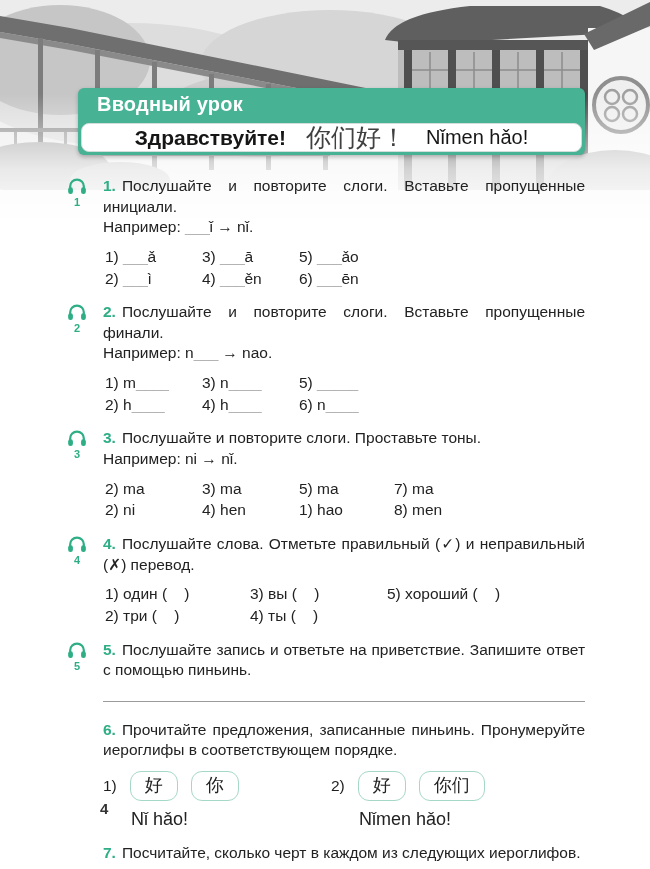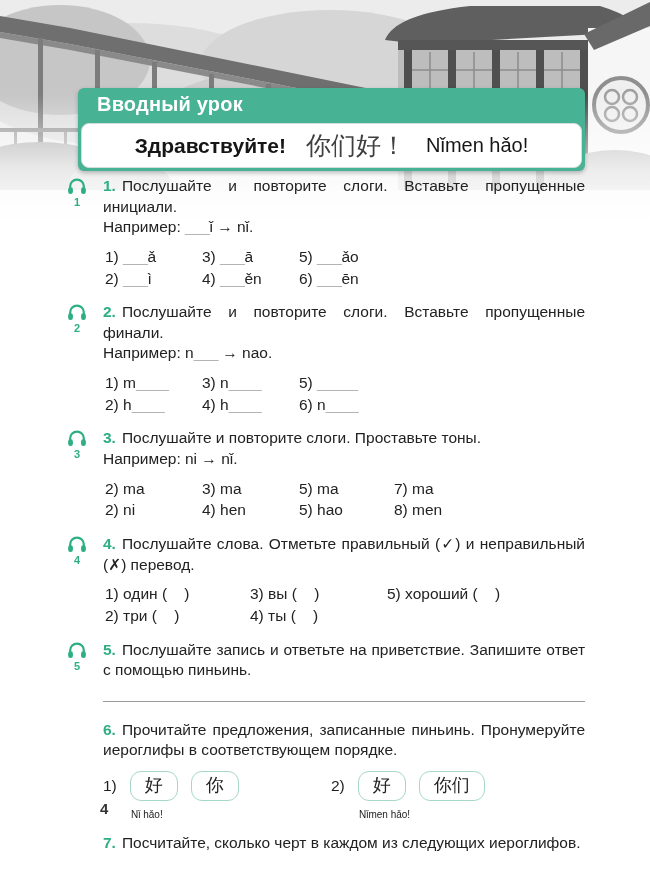--- a/index.html
+++ b/index.html
@@ -10,21 +10,21 @@
   }
   
   .photo-wrap { position:absolute; top:0; left:0; width:650px; height:235px; z-index:0; }
   .photo-fade { position:absolute; top:0; left:0; width:650px; height:235px;
     background:linear-gradient(180deg, rgba(255,255,255,0) 40%, rgba(255,255,255,.75) 72%, #ffffff 96%); }
   
   .banner { position:absolute; left:78px; top:88px; width:507px; z-index:2;
     background:#47b294; border-radius:6px; padding:0 3px 3px 3px;
     box-shadow:0 2px 4px rgba(0,0,0,.25); }
   .banner-label { color:#fff; font-weight:bold; font-size:20px; padding:5px 16px 7px; letter-spacing:.2px; }
-  .title-box { background:#fff; border:1px solid #d3ddd9; border-radius:8px; height:45px;
+  .title-box { background:#fff; border:1px solid #d3ddd9; border-radius:8px; height:29px;
     display:flex; align-items:center; justify-content:center; gap:20px; }
   .title-ru { font-size:21px; font-weight:bold; color:#161616; }
   .title-zh { font-size:25px; font-family:"DejaVu Serif", serif; color:#404040; }
   .title-py { font-size:20px; color:#161616; }
   
   .content { position:absolute; top:176px; left:65px; width:520px; z-index:1; }
   .exercise { display:flex; margin-bottom:13px; }
   .audio-col { width:38px; flex:none; padding-top:1px; }
   .audio-badge { width:24px; text-align:center; }
   .audio-num { display:block; font-size:11px; color:#2eae85; font-weight:bold; line-height:1; margin-top:-1px; text-align:center; }
@@ -36,21 +36,21 @@
   .cols-a { grid-template-columns:97px 97px 1fr; }
   .cols-b { grid-template-columns:97px 97px 95px 1fr; }
   .cols-c { grid-template-columns:145px 137px 1fr; }
   .blank { color:#b0b0b0; letter-spacing:-.5px; }
   .answer-line { border-bottom:1.4px solid #9b9b9b; margin:20px 0 18px 38px; }
   
   .ex6-groups { display:grid; grid-template-columns:228px 1fr; margin-top:10px; }
   .group-line { display:flex; align-items:center; gap:13px; font-size:15.5px; }
   .card { border:1.5px solid #a6d8c8; border-radius:11px; padding:1px 14px 3px;
     font-size:18px; font-family:"DejaVu Serif", serif; color:#222; background:#fff; }
-  .group-pinyin { margin:8px 0 0 28px; font-size:10px; color:#222; }
+  .group-pinyin { margin:8px 0 0 28px; font-size:18px; color:#222; }
   .page-num { position:absolute; left:100px; top:800px; font-size:15px; font-weight:bold; color:#333; z-index:1; }
 </style>
 </head>
 <body>
 
 <div class="page">
 
   <div class="photo-wrap">
     <svg width="650" height="235" viewBox="0 0 650 235">
       <rect width="650" height="235" fill="#ececec"></rect>
@@ -195,21 +195,21 @@
       <div class="ex-body">
         <p class="ex-text"><span class="ex-num">3.</span><span>Послушайте и повторите слоги. Проставьте тоны.</span></p>
         <p class="ex-example">Например: ni → nǐ.</p>
         <div class="ex-items cols-b">
           <span>2) ma</span>
           <span>3) ma</span>
           <span>5) ma</span>
           <span>7) ma</span>
           <span>2) ni</span>
           <span>4) hen</span>
-          <span>5) hao</span>
+          <span>1) hao</span>
           <span>8) men</span>
         </div>
       </div>
     </div>
 
     <div class="exercise">
       <div class="audio-col">
         <div class="audio-badge">
           <svg width="22" height="17" viewBox="0 0 24 20">
             <path d="M4 17 v-6 a8 8 0 0 1 16 0 v6" fill="none" stroke="#2eae85" stroke-width="2.6" stroke-linecap="round"></path>

